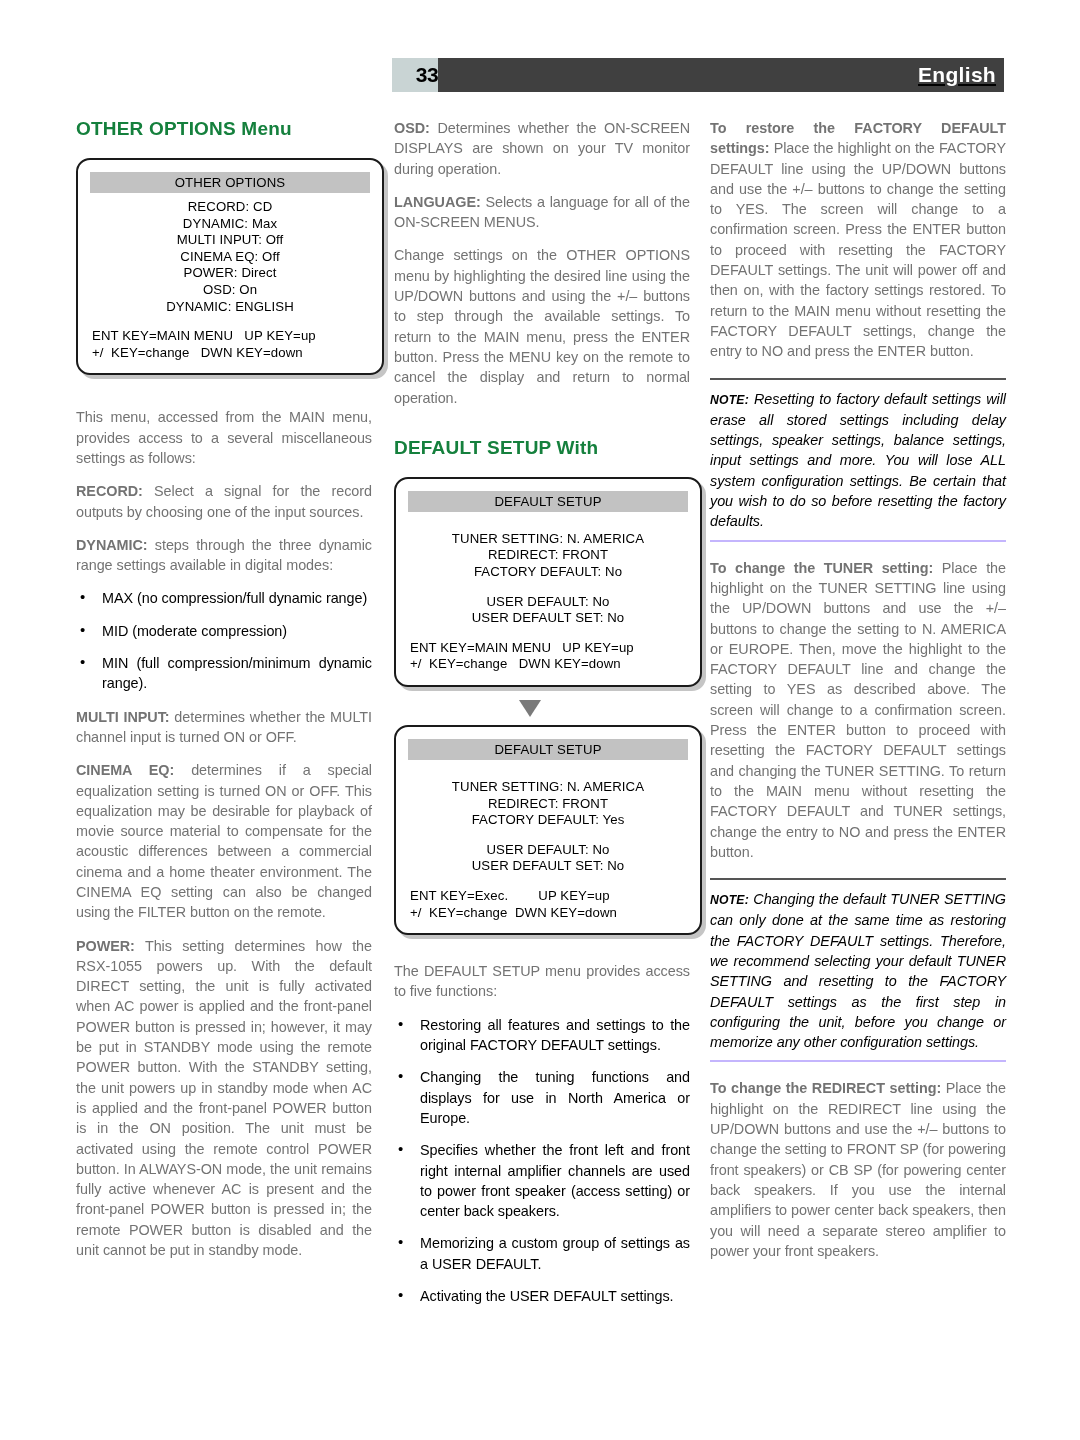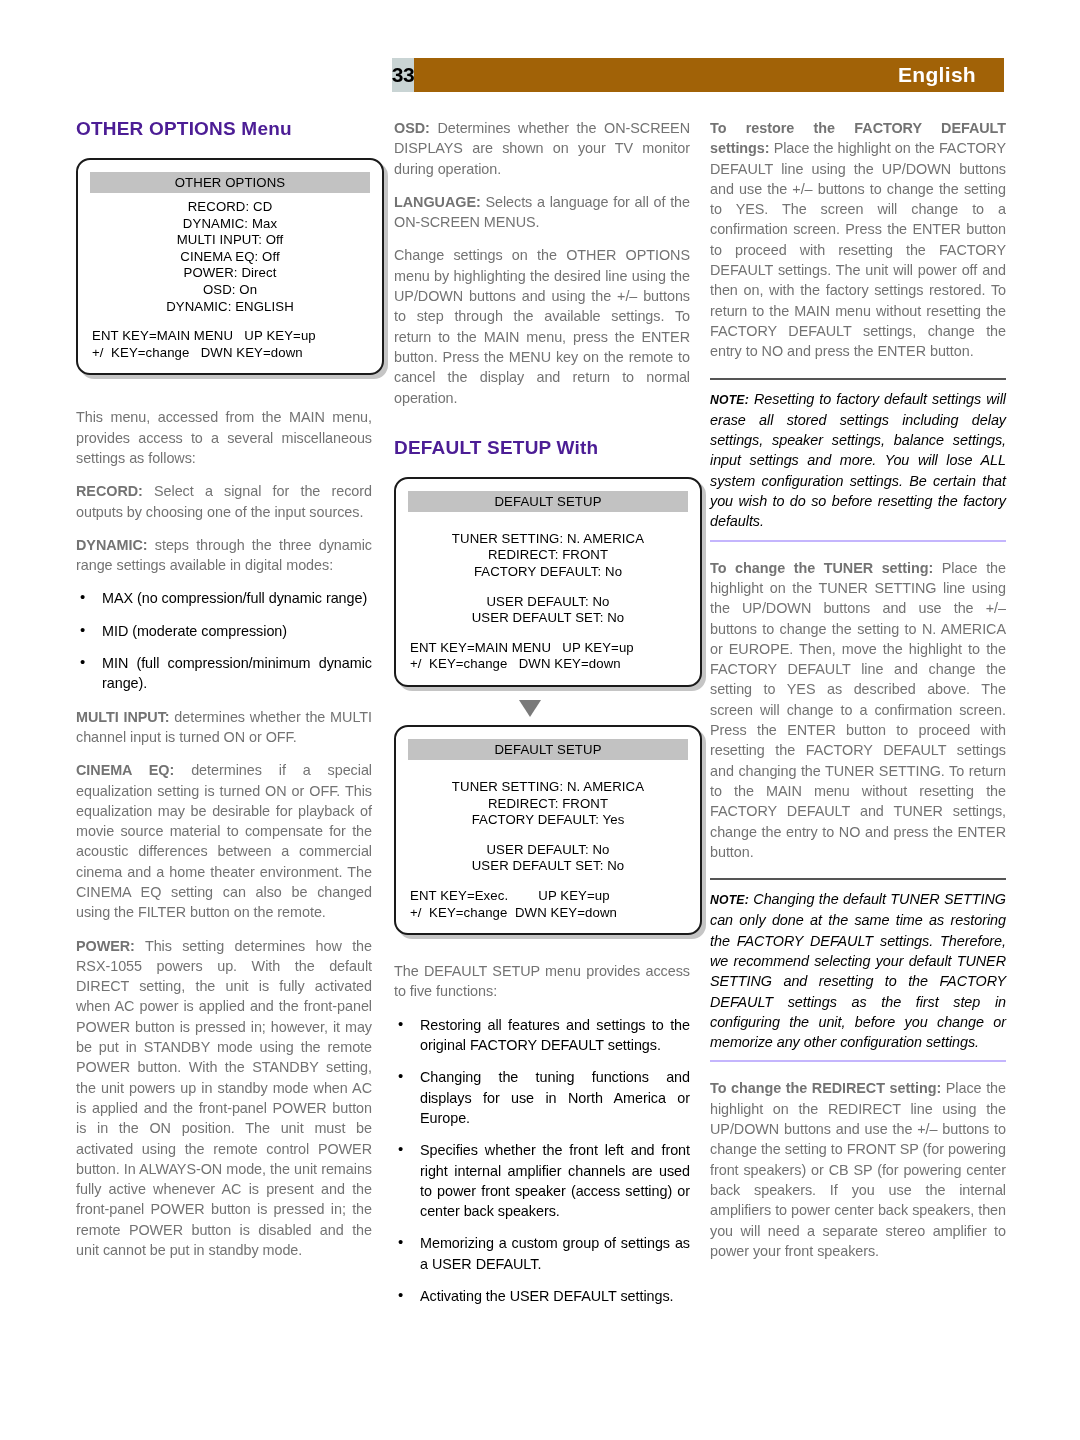--- a/index.html
+++ b/index.html
@@ -36,28 +36,30 @@
   .page-num {
     background: #c9d4d4;
     color: #000;
     font-weight: bold;
     font-size: 21px;
     width: 22px;
     display: flex;
     align-items: center;
     justify-content: center;
     letter-spacing: -0.5px;
+    padding-left: 24px;
   }
   .header-bar {
-    background: #a16207;
+    background: #404040;
     flex: 1;
     display: flex;
     align-items: center;
     justify-content: flex-end;
-    padding-right: 28px;
+    padding-right: 8px;
+    text-decoration: underline;
   }
   .header-lang {
     color: #ffffff;
     font-weight: bold;
     font-size: 21px;
     letter-spacing: 0.3px;
   }
 
   
   .col {
@@ -66,21 +68,21 @@
     width: 296px;
   }
   .col1 { left: 76px; }
   .col2 { left: 394px; }
   .col3 { left: 710px; }
 
   
   h2.section-title {
     font-size: 19px;
     font-weight: bold;
-    color: #4c1d95;
+    color: #15803d;
     margin: 0 0 18px 0;
     letter-spacing: 0.2px;
   }
 
   p.body {
     font-size: 14.4px;
     line-height: 20.3px;
     margin: 0 0 13px 0;
     text-align: justify;
     color: #737373;

